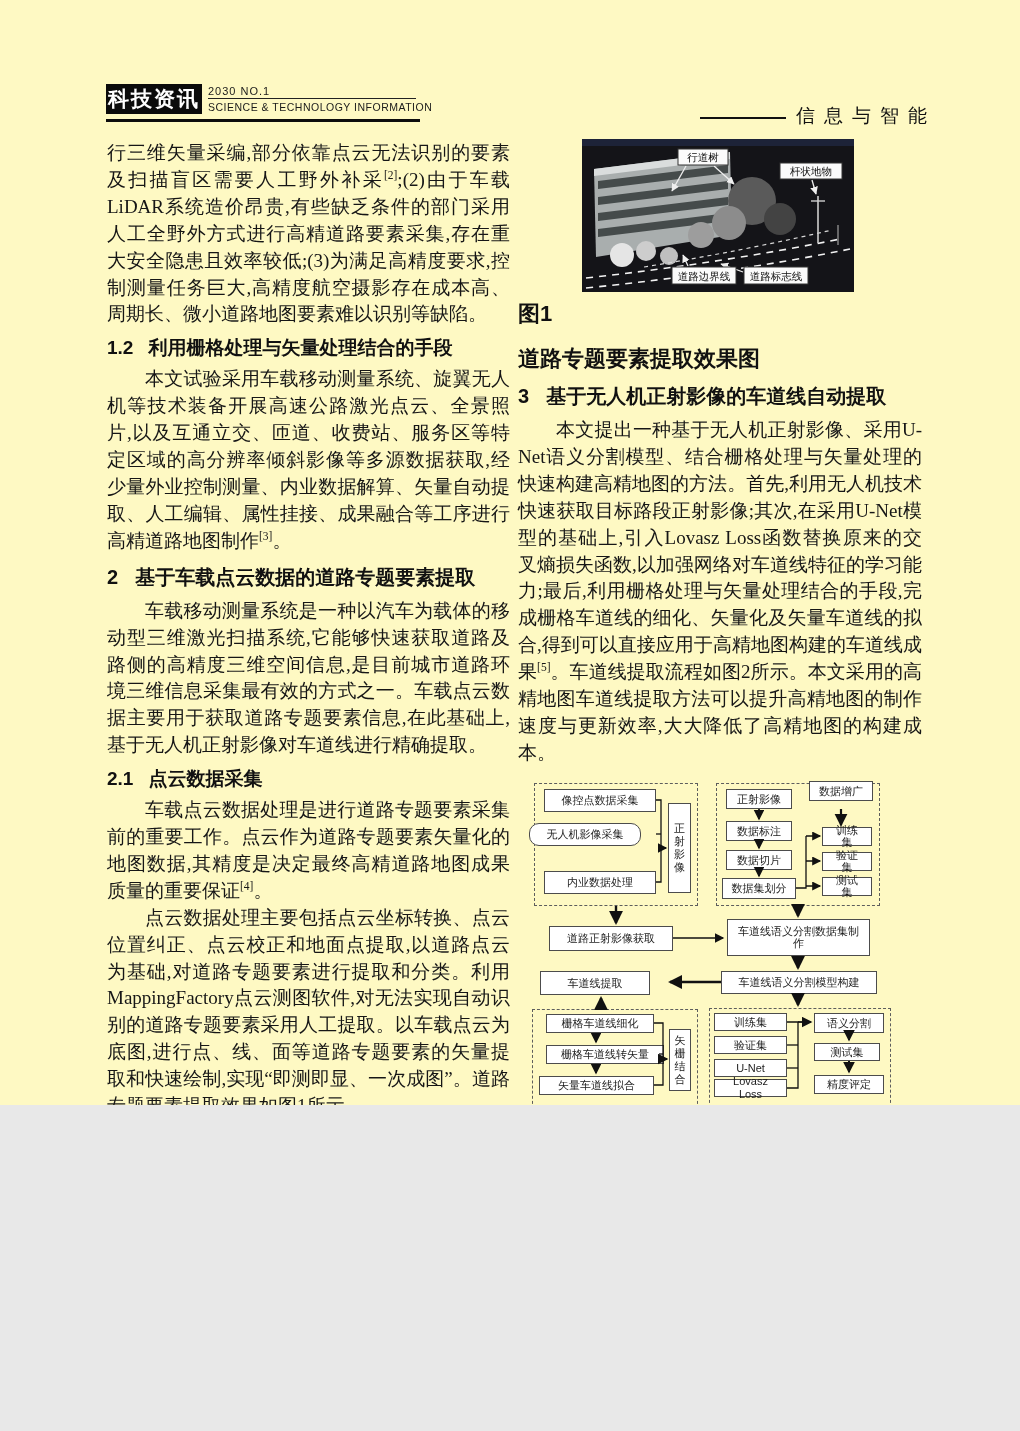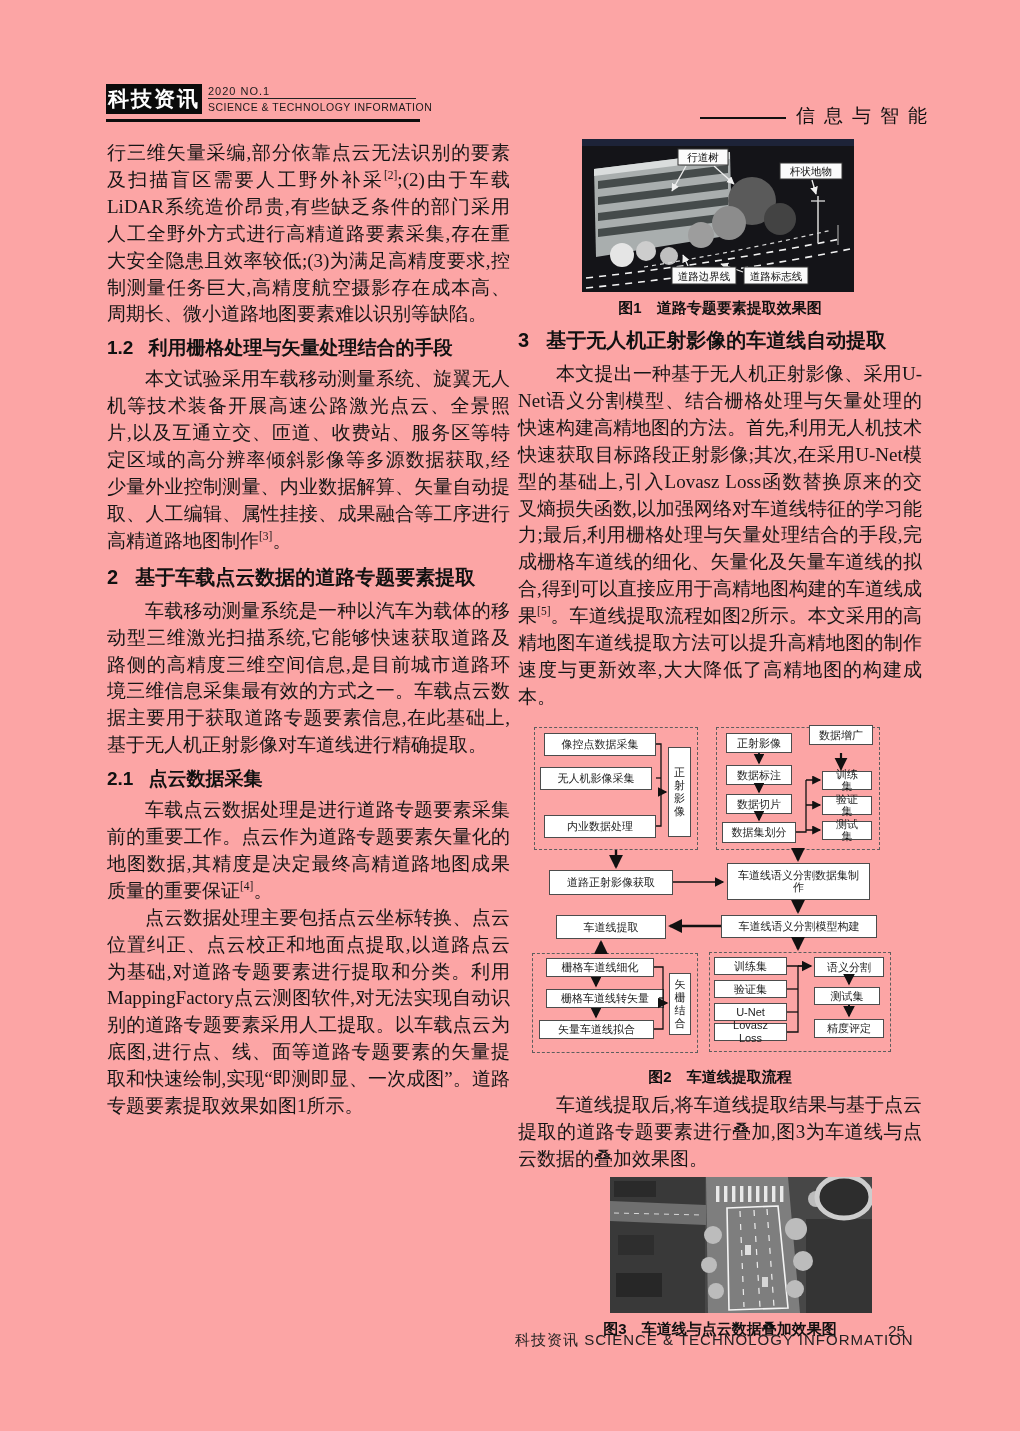--- a/index.html
+++ b/index.html
@@ -1,18 +1,18 @@
 <!DOCTYPE html>
 <html><head>
 <meta charset="utf-8">
 <style>
   html,body { margin:0; padding:0; background:#e8e8e8; }
   .page {
-    position:relative; width:1020px; height:1431px; margin:0 auto;
-    background:#fca5a5; overflow:hidden;
+    position:relative; width:1020px; height:1105px; margin:0 auto;
+    background:#fef9c3; overflow:hidden;
     font-family:"Liberation Serif", serif; color:#161616;
   }
   
   .logo-box {
     position:absolute; left:106px; top:84px; width:96px; height:30px;
     background:#0b0b0b; color:#fff; font-family:"Liberation Sans", sans-serif;
     font-weight:bold; font-size:21px; letter-spacing:2px;
     display:flex; align-items:center; justify-content:center;
   }
   .issue-block {
@@ -34,22 +34,22 @@
   p.indent { text-indent:2em; }
   sup { font-size:11.5px; line-height:0; }
   .h-sub, .h-main {
     font-family:"Liberation Sans", sans-serif; font-weight:bold; color:#111;
     display:flex; align-items:baseline; margin:7px 0 5px;
   }
   .h-sub  { font-size:19px; }  .h-sub  .h-num { margin-right:15px; }
   .h-main { font-size:20px; margin:9px 0 7px; } .h-main .h-num { margin-right:17px; }
   .fig-caption {
     display:flex; justify-content:center; align-items:baseline; gap:15px;
-    font-family:"Liberation Sans", sans-serif; font-weight:bold; font-size:15px;
-    color:#111; margin:7px 0 5px;
+    font-family:"Liberation Sans", sans-serif; font-weight:bold; font-size:22px;
+    color:#111; margin:7px 0 5px;flex-direction:column;
   }
   
   .fig1-wrap { width:272px; height:153px; margin:6px 0 0 64px; }
   .fig3-wrap { width:262px; height:136px; margin:4px 0 0 92px; }
   
   #flowchart {
     position:relative; width:382px; height:336px; margin:14px 0 4px 8px;
     font-family:"Liberation Sans", sans-serif; font-size:11px; color:#1d1d1d;
   }
   .fc-box {
@@ -69,21 +69,21 @@
 </style>
 </head>
 <body>
 
 <div class="page">
 
   <div class="logo-box">
     <span>科技资讯</span>
   </div>
   <div class="issue-block">
-    <span class="issue-no">2020  NO.1</span>
+    <span class="issue-no">2030  NO.1</span>
     <span class="issue-en">SCIENCE &amp; TECHNOLOGY INFORMATION</span>
   </div>
   <div class="logo-rule"></div>
   <div class="mast-right-line"></div>
   <div class="mast-section">信息与智能</div>
 
   <div class="col-left">
     <p class="body"><span>行三维矢量采编,部分依靠点云无法识别的要素及扫描盲区需要人工野外补采</span><sup>[2]</sup><span>;(2)由于车载LiDAR系统造价昂贵,有些缺乏条件的部门采用人工全野外方式进行高精道路要素采集,存在重大安全隐患且效率较低;(3)为满足高精度要求,控制测量任务巨大,高精度航空摄影存在成本高、周期长、微小道路地图要素难以识别等缺陷。</span></p>
 
     <div class="h-sub">
@@ -170,36 +170,36 @@
     <p class="body indent"><span>本文提出一种基于无人机正射影像、采用U-Net语义分割模型、结合栅格处理与矢量处理的快速构建高精地图的方法。首先,利用无人机技术快速获取目标路段正射影像;其次,在采用U-Net模型的基础上,引入Lovasz Loss函数替换原来的交叉熵损失函数,以加强网络对车道线特征的学习能力;最后,利用栅格处理与矢量处理结合的手段,完成栅格车道线的细化、矢量化及矢量车道线的拟合,得到可以直接应用于高精地图构建的车道线成果</span><sup>[5]</sup><span>。车道线提取流程如图2所示。本文采用的高精地图车道线提取方法可以提升高精地图的制作速度与更新效率,大大降低了高精地图的构建成本。</span></p>
 
     <div id="flowchart">
 
       <div class="fc-group" style="left:8px;top:2px;width:164px;height:123px;"></div>
       <div class="fc-group" style="left:190px;top:2px;width:164px;height:123px;"></div>
       <div class="fc-group" style="left:6px;top:228px;width:166px;height:100px;"></div>
       <div class="fc-group" style="left:183px;top:227px;width:182px;height:100px;"></div>
 
       <div class="fc-box" style="left:18px;top:8px;width:112px;height:23px;">像控点数据采集</div>
-      <div class="fc-box" style="left:14px;top:42px;width:112px;height:23px;">无人机影像采集</div>
+      <div class="fc-box" style="left:3px;top:42px;width:112px;height:23px;border-radius:10px;">无人机影像采集</div>
       <div class="fc-box" style="left:18px;top:90px;width:112px;height:23px;">内业数据处理</div>
       <div class="fc-box fc-vert" style="left:142px;top:22px;width:23px;height:90px;">正射影像</div>
 
       <div class="fc-box" style="left:200px;top:8px;width:66px;height:20px;">正射影像</div>
       <div class="fc-box" style="left:283px;top:0;width:64px;height:20px;">数据增广</div>
       <div class="fc-box" style="left:200px;top:40px;width:66px;height:20px;">数据标注</div>
       <div class="fc-box" style="left:200px;top:69px;width:66px;height:20px;">数据切片</div>
       <div class="fc-box" style="left:196px;top:97px;width:74px;height:21px;">数据集划分</div>
       <div class="fc-box" style="left:296px;top:46px;width:50px;height:19px;">训练集</div>
       <div class="fc-box" style="left:296px;top:71px;width:50px;height:19px;">验证集</div>
       <div class="fc-box" style="left:296px;top:96px;width:50px;height:19px;">测试集</div>
 
       <div class="fc-box" style="left:23px;top:145px;width:124px;height:25px;">道路正射影像获取</div>
       <div class="fc-box" style="left:201px;top:138px;width:143px;height:37px;">车道线语义分割数据集制作</div>
-      <div class="fc-box" style="left:30px;top:190px;width:110px;height:24px;font-family:Liberation Serif, serif;">车道线提取</div>
+      <div class="fc-box" style="left:14px;top:190px;width:110px;height:24px;font-family:Liberation Serif, serif;">车道线提取</div>
       <div class="fc-box" style="left:195px;top:190px;width:156px;height:23px;">车道线语义分割模型构建</div>
 
       <div class="fc-box" style="left:20px;top:233px;width:108px;height:19px;">栅格车道线细化</div>
       <div class="fc-box" style="left:8px;top:264px;width:118px;height:19px;margin-left:12px;">栅格车道线转矢量</div>
       <div class="fc-box" style="left:13px;top:295px;width:115px;height:19px;">矢量车道线拟合</div>
       <div class="fc-box fc-vert" style="left:143px;top:248px;width:22px;height:62px;">矢栅结合</div>
 
       <div class="fc-box" style="left:188px;top:232px;width:73px;height:18px;">训练集</div>
       <div class="fc-box" style="left:188px;top:255px;width:73px;height:18px;">验证集</div>
       <div class="fc-box" style="left:188px;top:278px;width:73px;height:18px;">U-Net</div>

